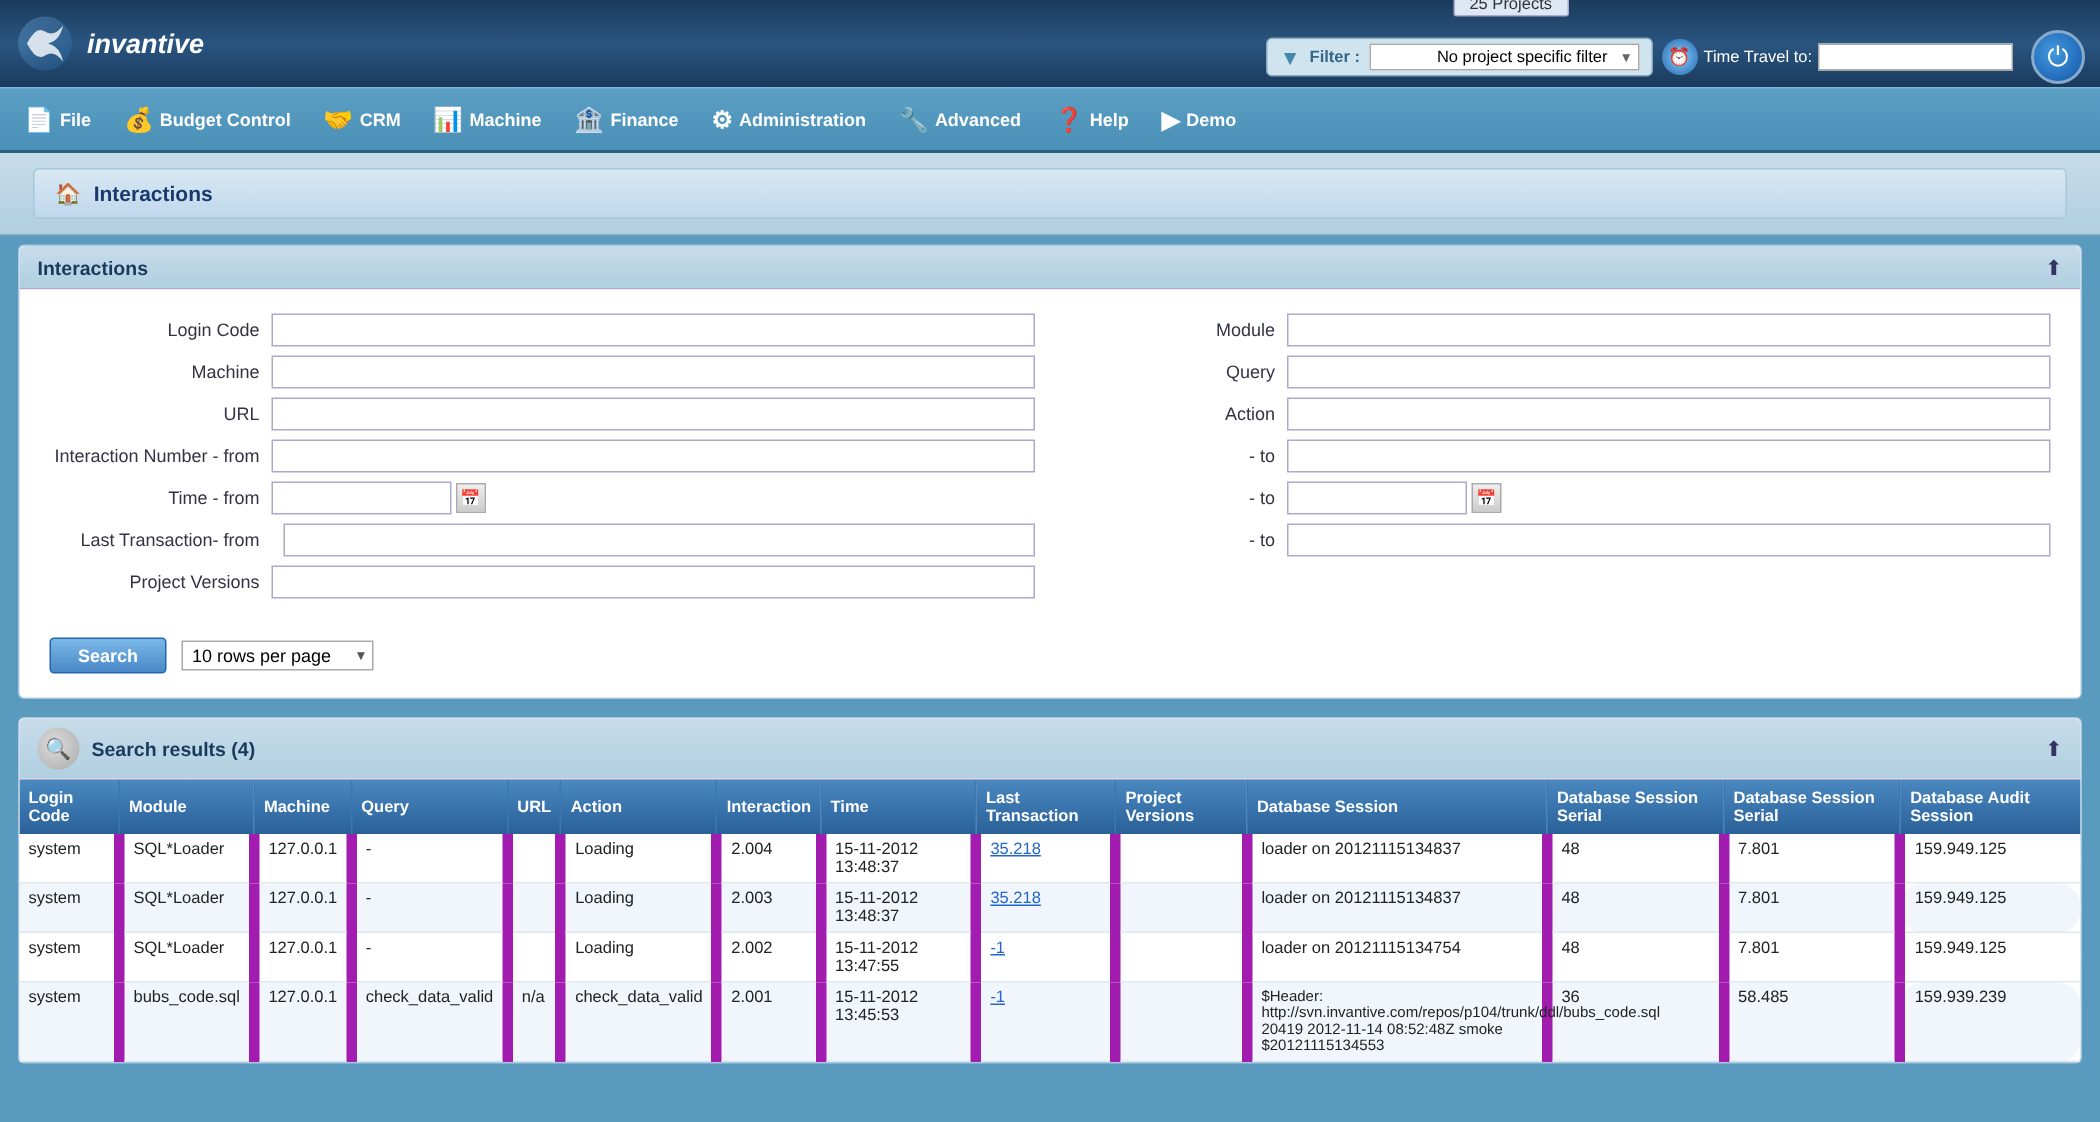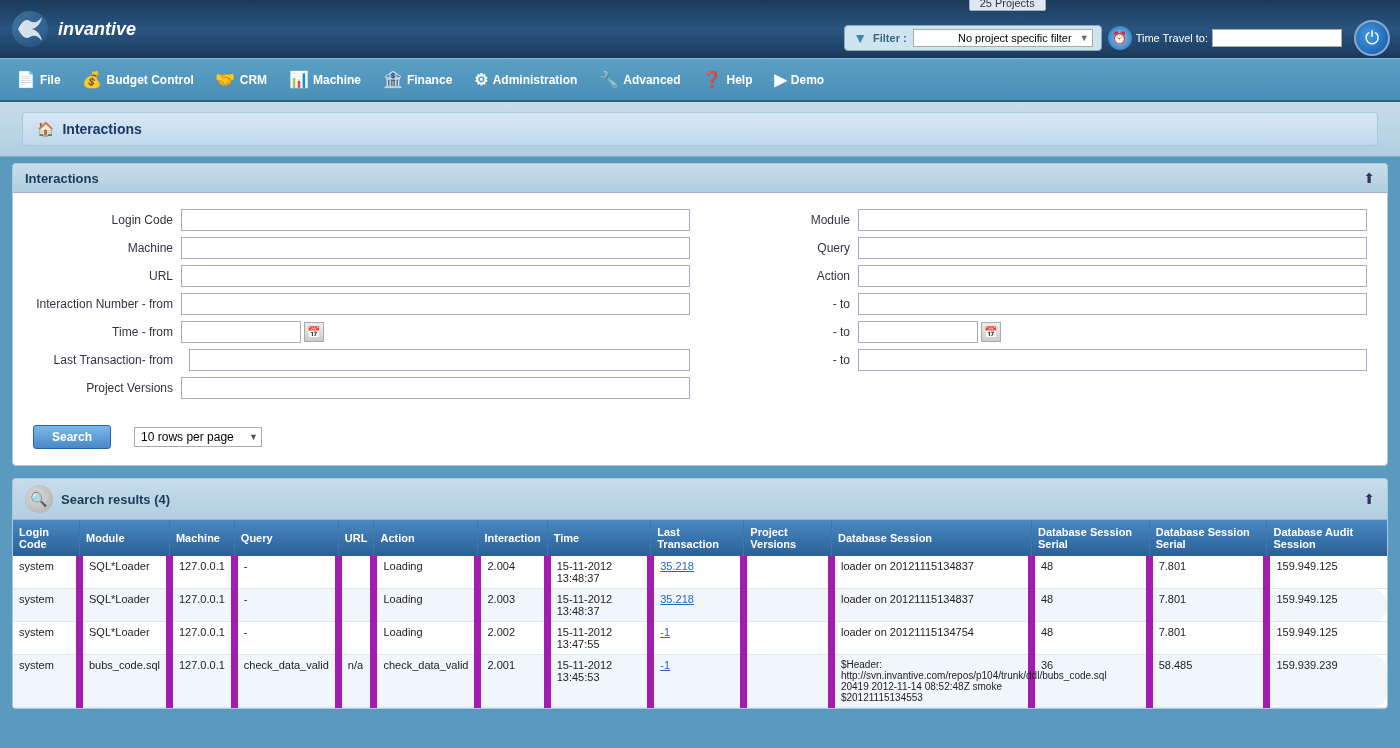--- a/index.html
+++ b/index.html
@@ -226,21 +226,21 @@
       cursor: pointer;
     }
     .rows-select {
       border: 1px solid #aaa;
       padding: 2px 20px 2px 6px;
       font-size: 12px;
       background: white;
       -webkit-appearance: none;
       position: relative;
     }
-    .rows-select-wrapper { position: relative; display: inline-block; margin-left: 13px; }
+    .rows-select-wrapper { position: relative; display: inline-block; }
     .rows-select-wrapper::after {
       content: '▼';
       position: absolute;
       right: 4px;
       top: 50%;
       transform: translateY(-50%);
       font-size: 9px;
       color: #555;
       pointer-events: none;
     }

